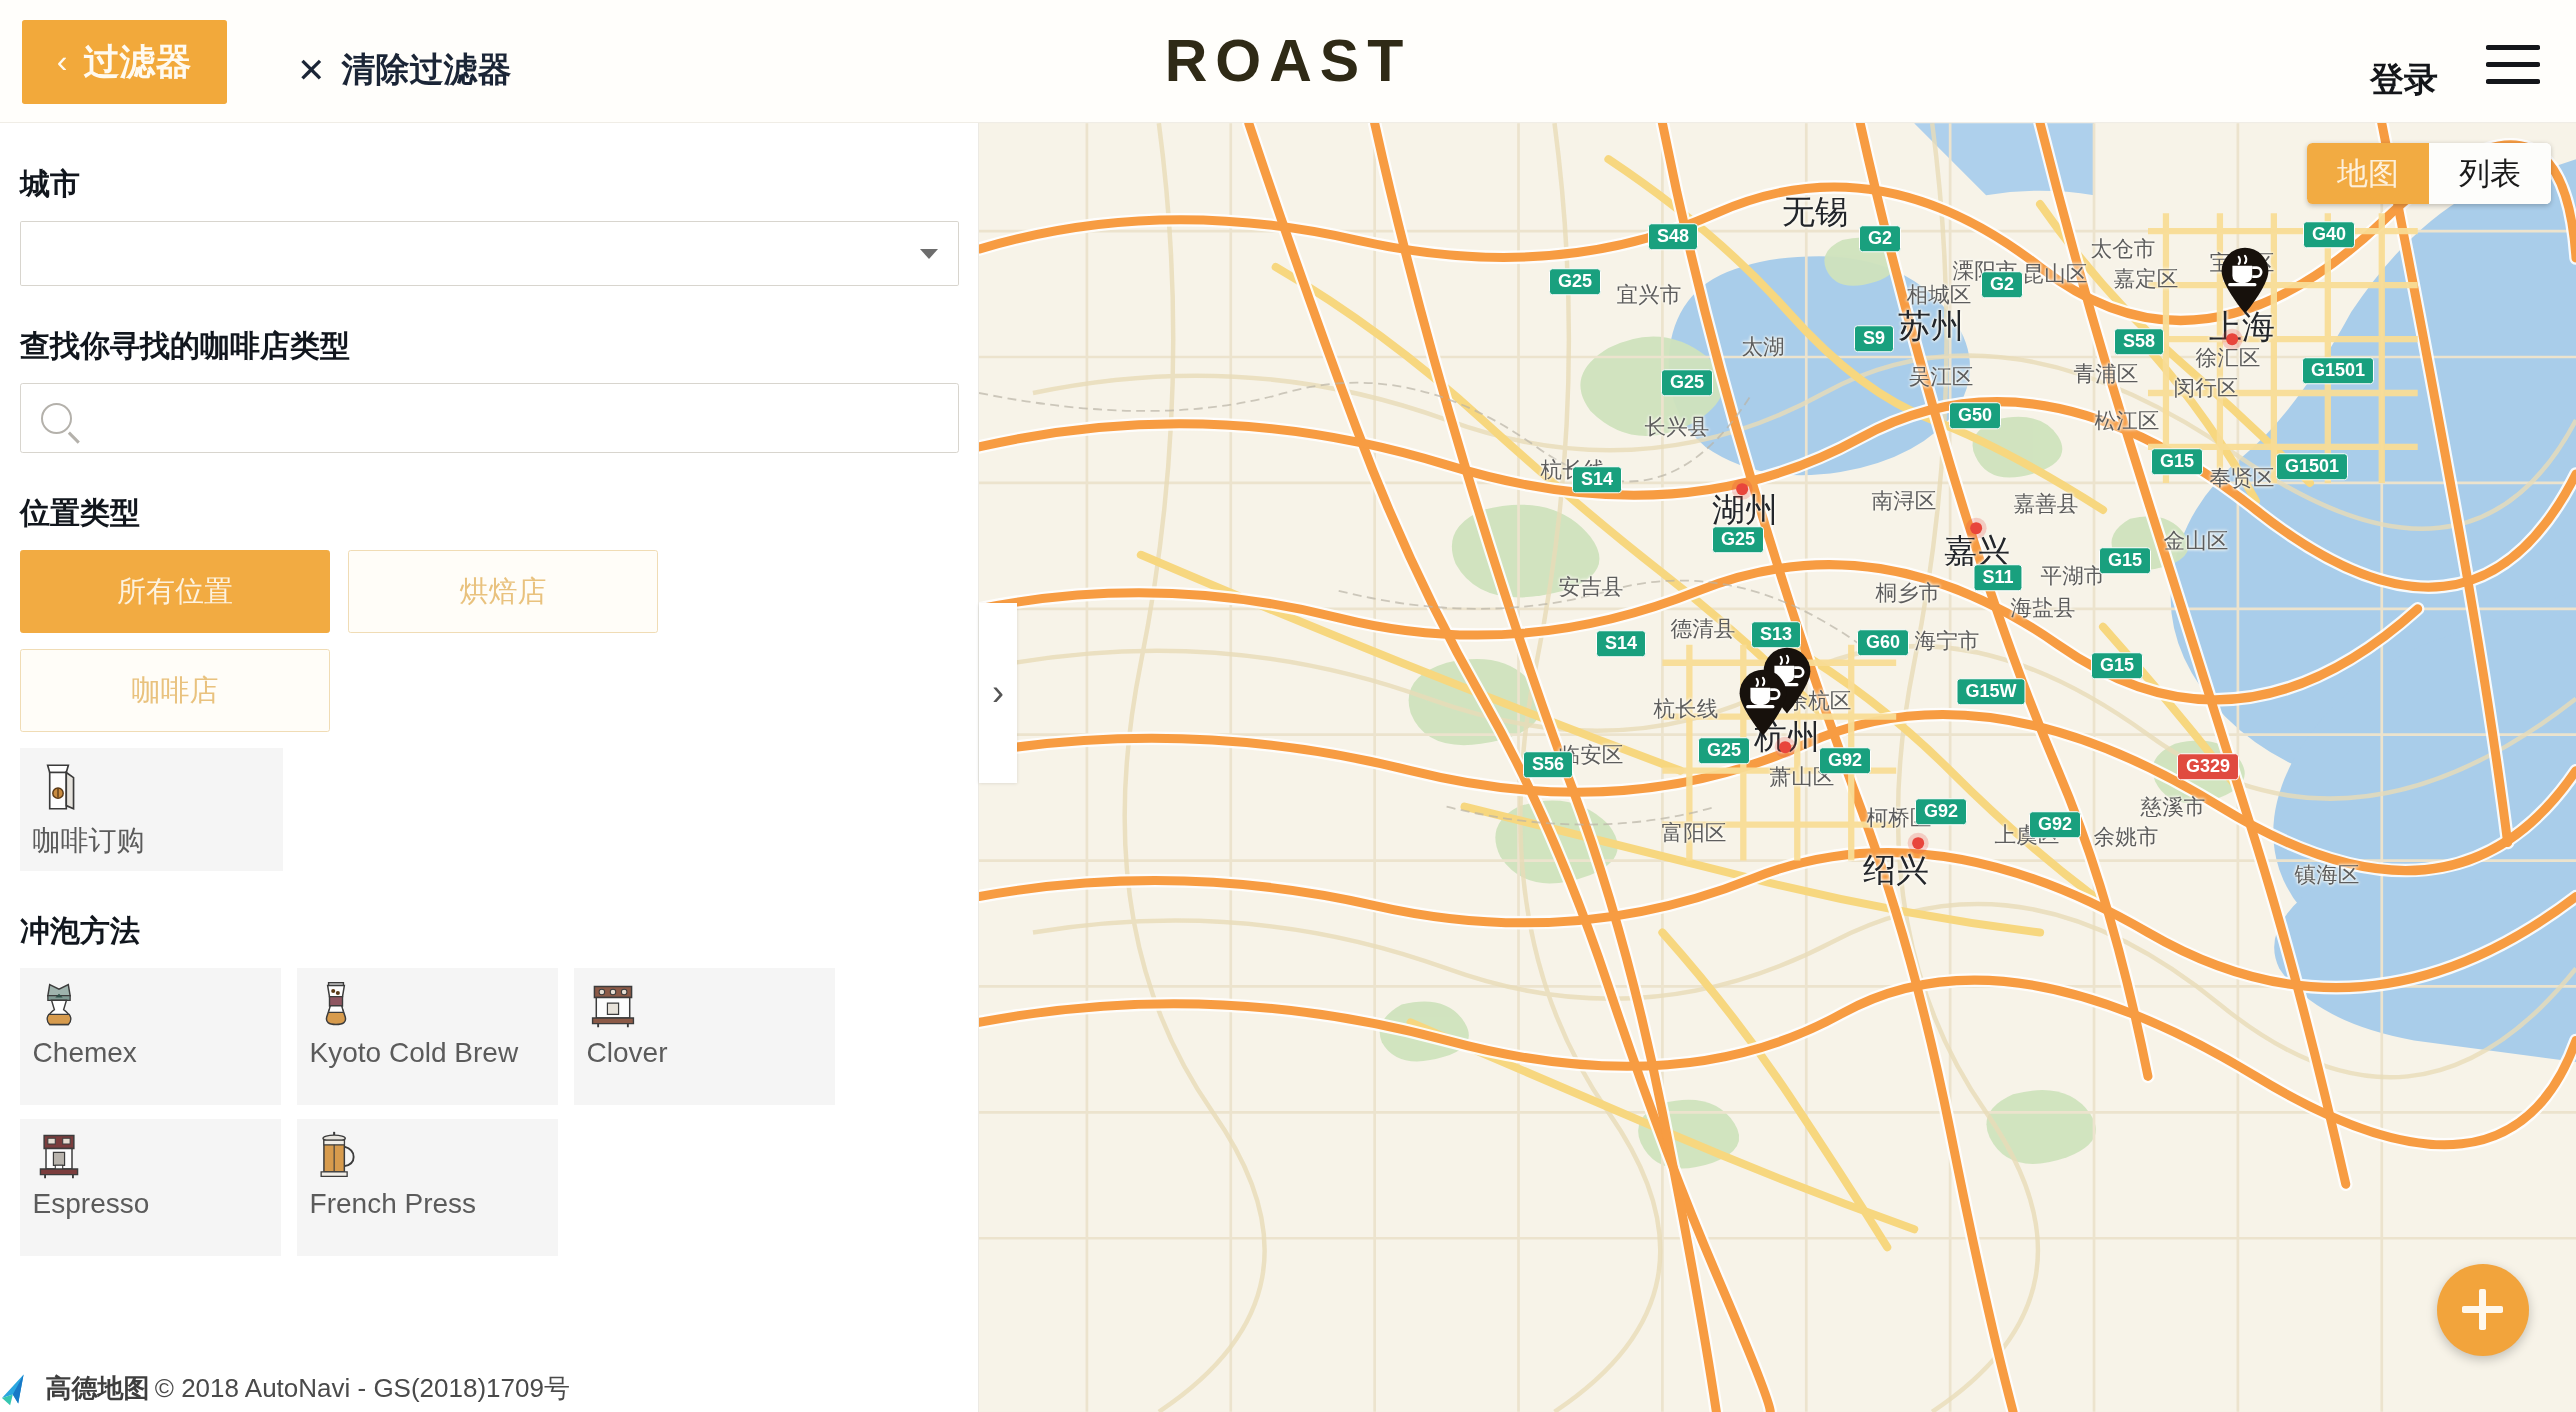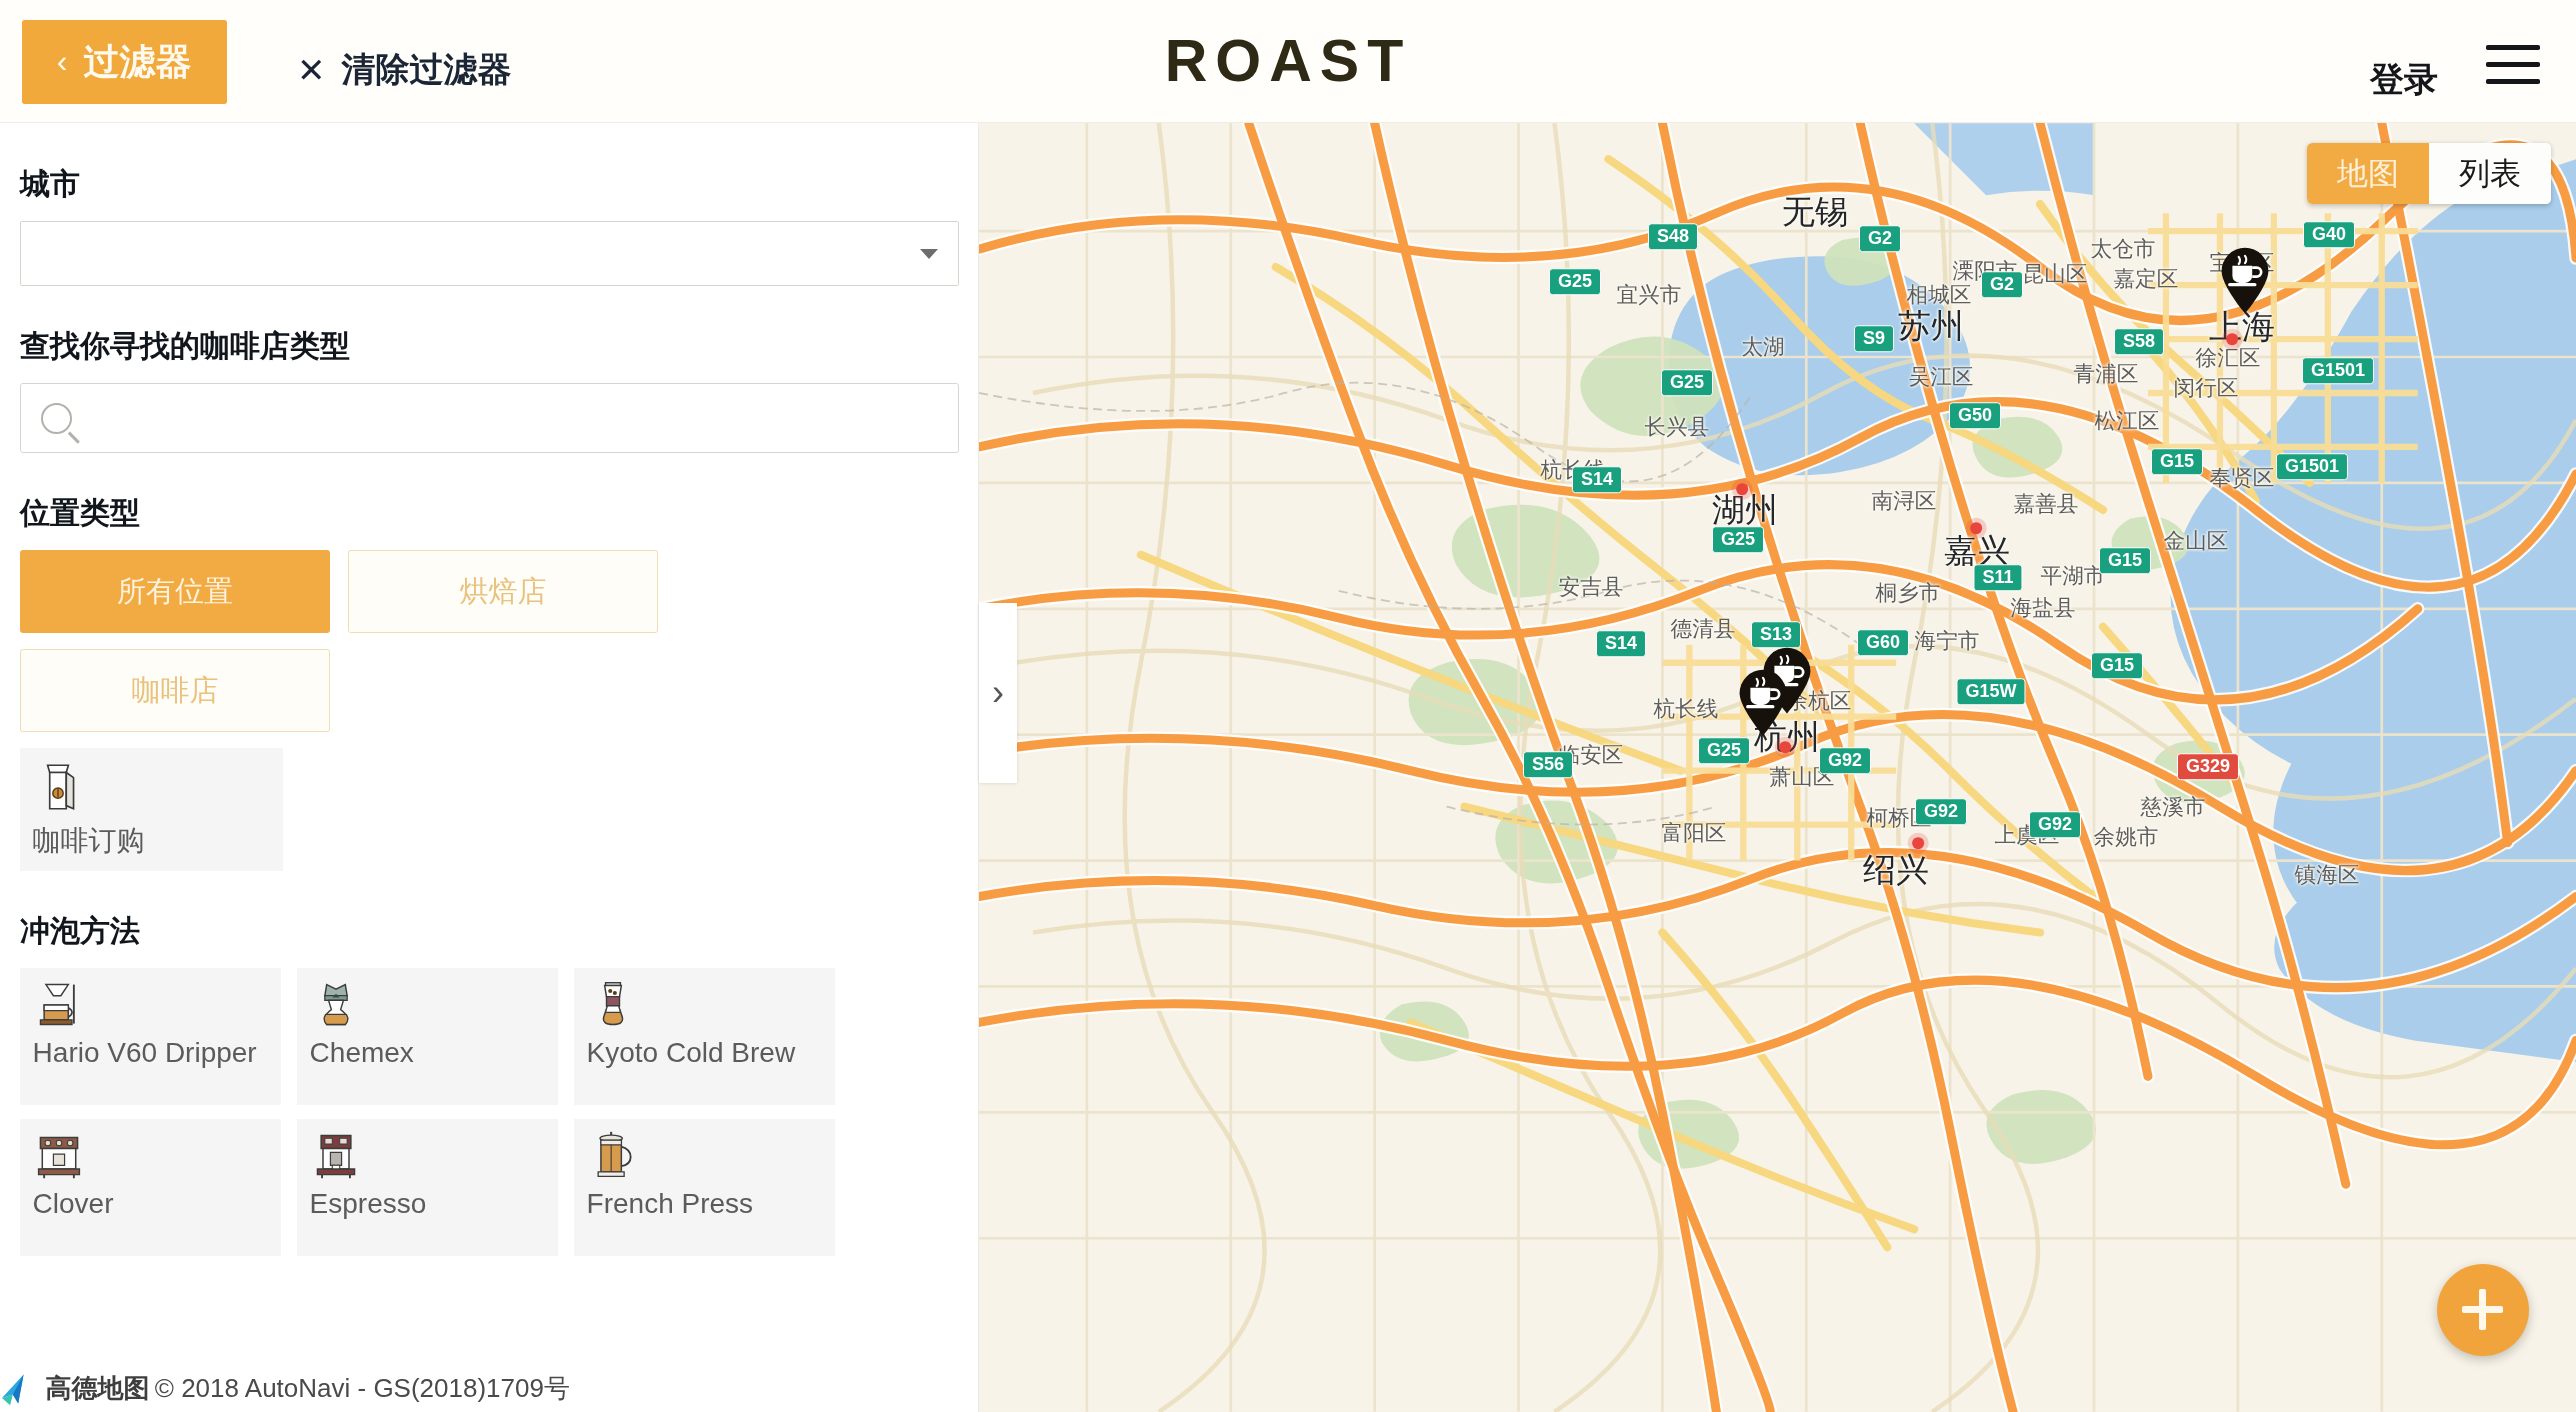--- a/index.html
+++ b/index.html
@@ -331,31 +331,20 @@
         <path d="M32 13 l7 5 v30 l-7 -3 Z" fill="#e6e3dd" stroke="#3b3b3b" stroke-width="1.6"></path>
         <circle cx="24" cy="33" r="5" fill="#c98b3f" stroke="#5b3a16" stroke-width="1.4"></circle>
         <path d="M24 28.5 v9" stroke="#5b3a16" stroke-width="1.3"></path>
       </svg>
       <div class="lbl">咖啡订购</div>
     </div>
 
     <div class="sec-label">冲泡方法</div>
     <div id="brew-grid">
 
-      <div class="brew-card">
-        <svg class="brew-icon" viewBox="0 0 56 60">
-          <path d="M14 8 h24 l-8 12 H22 Z" fill="#fff" stroke="#3c3c3c" stroke-width="1.6"></path>
-          <path d="M12 30 h26 v16 H12 Z" fill="#d79b4d" stroke="#3c3c3c" stroke-width="1.6"></path>
-          <path d="M12 30 h26 v6 H12 Z" fill="#fdfdfd" stroke="#3c3c3c" stroke-width="1.4"></path>
-          <path d="M38 33 q8 5 0 10" fill="none" stroke="#3c3c3c" stroke-width="1.8"></path>
-          <path d="M8 46 h34 v5 H8 Z" fill="#8c5a2b" stroke="#3c3c3c" stroke-width="1.4"></path>
-          <path d="M44 8 v42" stroke="#3c3c3c" stroke-width="2"></path>
-        </svg>
-        <div class="lbl">Hario V60 Dripper</div>
-      </div>
 
       <div class="brew-card">
         <svg class="brew-icon" viewBox="0 0 56 60">
           <path d="M18 8 l10 5 l10 -5 l2 12 H16 Z" fill="#9fb3ad" stroke="#3c3c3c" stroke-width="1.6"></path>
           <path d="M16 20 h24 v5 H16 Z" fill="#7f9a93" stroke="#3c3c3c" stroke-width="1.4"></path>
           <path d="M20 25 h16 l-3 10 q11 8 5 16 H18 q-6 -8 5 -16 Z" fill="#fff" stroke="#3c3c3c" stroke-width="1.6"></path>
           <path d="M17 40 q-4 6 1 11 h20 q5 -5 1 -11 Z" fill="#d79b4d" stroke="#3c3c3c" stroke-width="1.4"></path>
           <path d="M24 22 l4 -4 l4 4 Z" fill="#2f4d46"></path>
         </svg>
         <div class="lbl">Chemex</div>

